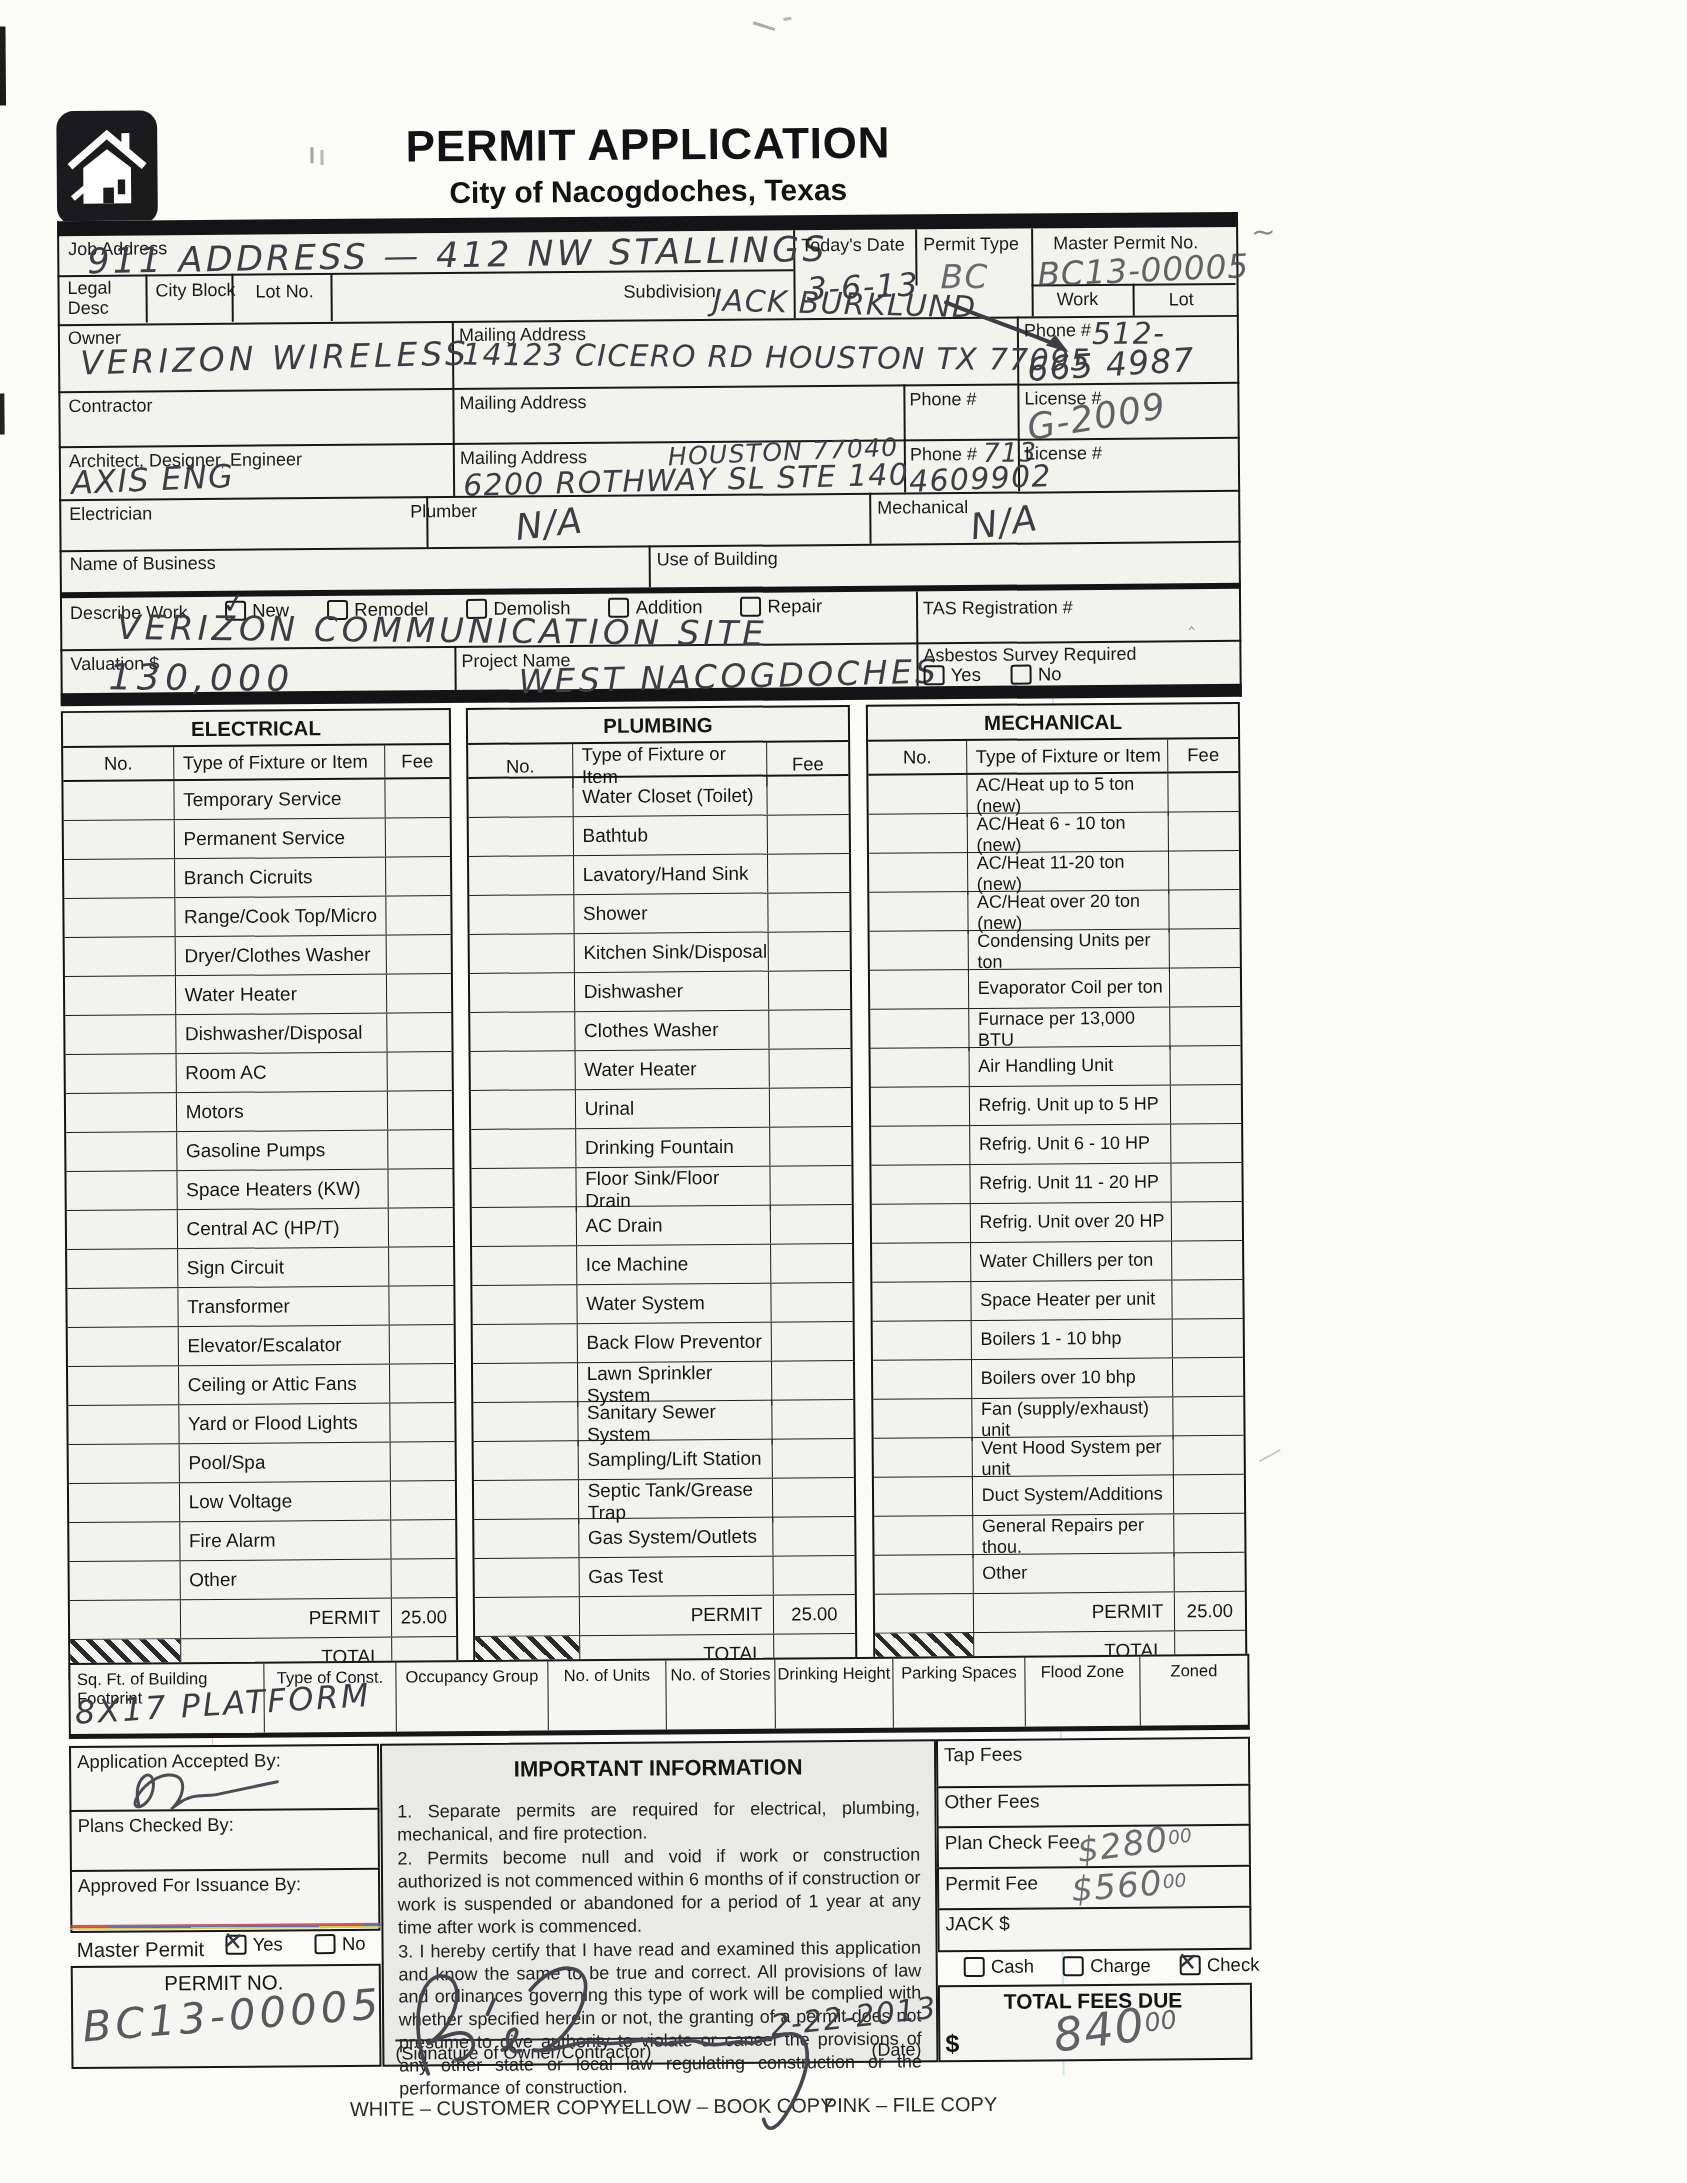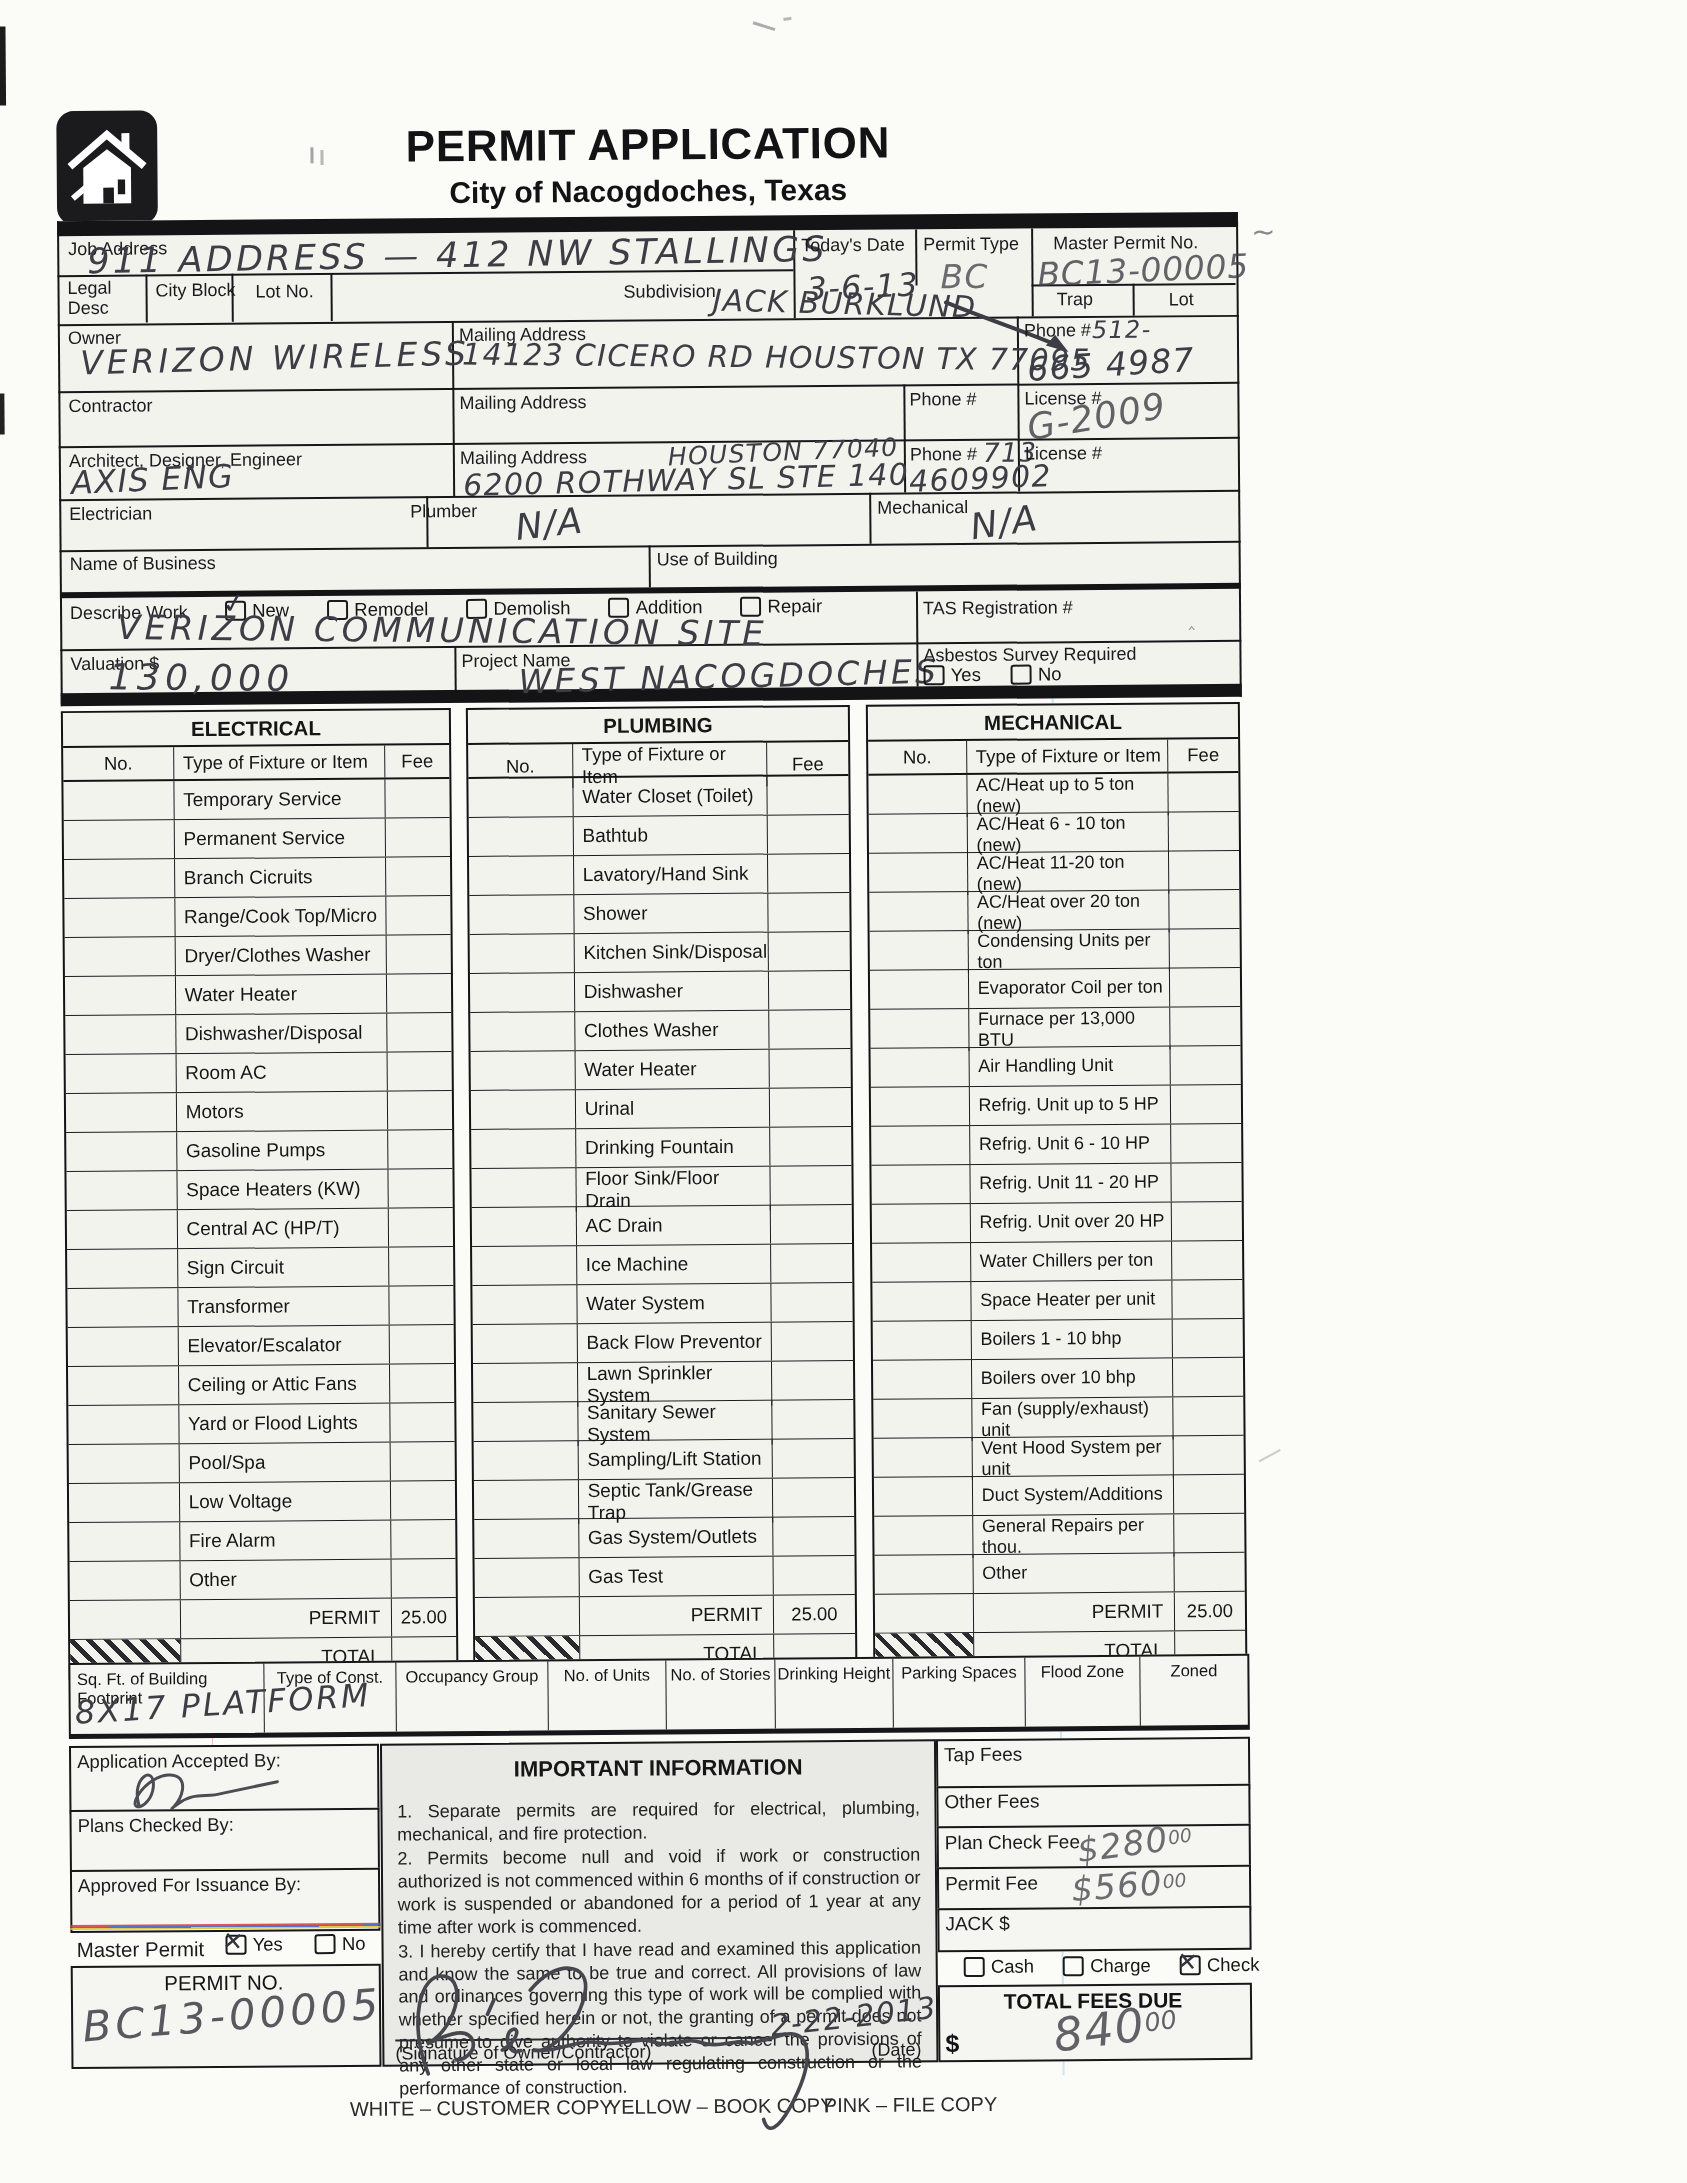--- a/index.html
+++ b/index.html
@@ -111,29 +111,29 @@
 
   <div class="lb" style="left:73px;top:273px;width:73px;white-space:normal;line-height:1.1;">Legal Desc</div>
   <div class="lb" style="left:161px;top:275px;">City Block</div>
   <div class="lb" style="left:261px;top:277px;">Lot No.</div>
   <div class="lb" style="left:629px;top:280px;">Subdivision</div>
   <div class="hw" style="left:718px;top:286px;font-size:30px;transform:rotate(2deg);">JACK BURKLUND</div>
   <svg style="left:946px;top:294px;" width="146" height="73" viewBox="0 0 220 110">
     <path d="M8 14 C70 40 130 60 180 82" stroke="#3d3d45" stroke-width="6" fill="none" stroke-linecap="round"></path>
     <polygon points="192,90 158,80 172,64" fill="#3d3d45"></polygon>
   </svg>
-  <div class="lb" style="left:1062px;top:291px;">Trap</div>
+  <div class="lb" style="left:1062px;top:291px;">Work</div>
   <div class="lb" style="left:1174px;top:292px;">Lot</div>
 
   <div class="lb" style="left:73px;top:322px;">Owner</div>
   <div class="hw" style="left:85px;top:334px;font-size:33px;letter-spacing:4px;transform:rotate(-1deg);">VERIZON WIRELESS</div>
   <div class="lb" style="left:464px;top:322px;">Mailing Address</div>
   <div class="hw" style="left:467px;top:339px;font-size:30px;transform:rotate(1deg);">14123 CICERO RD HOUSTON TX 77095</div>
   <div class="lb" style="left:1029px;top:322px;">Phone #</div>
-  <div class="hw" style="left:1097px;top:318px;font-size:24px;">512-</div>
+  <div class="hw" style="left:1097px;top:318px;font-size:30px;">512-</div>
   <div class="hw" style="left:1032px;top:347px;font-size:33px;transform:rotate(-3deg);">665 4987</div>
 
   <div class="lb" style="left:73px;top:390px;">Contractor</div>
   <div class="lb" style="left:464px;top:390px;">Mailing Address</div>
   <div class="lb" style="left:914px;top:390px;">Phone #</div>
   <div class="lb" style="left:1029px;top:390px;">License #</div>
   <div class="hw" style="left:1031px;top:398px;font-size:36px;transform:rotate(-9deg);opacity:.8;">G-2009</div>
 
   <div class="lb" style="left:73px;top:445px;">Architect, Designer, Engineer</div>
   <div class="hw" style="left:75px;top:455px;font-size:32px;transform:rotate(-2deg);">AXIS ENG</div>

